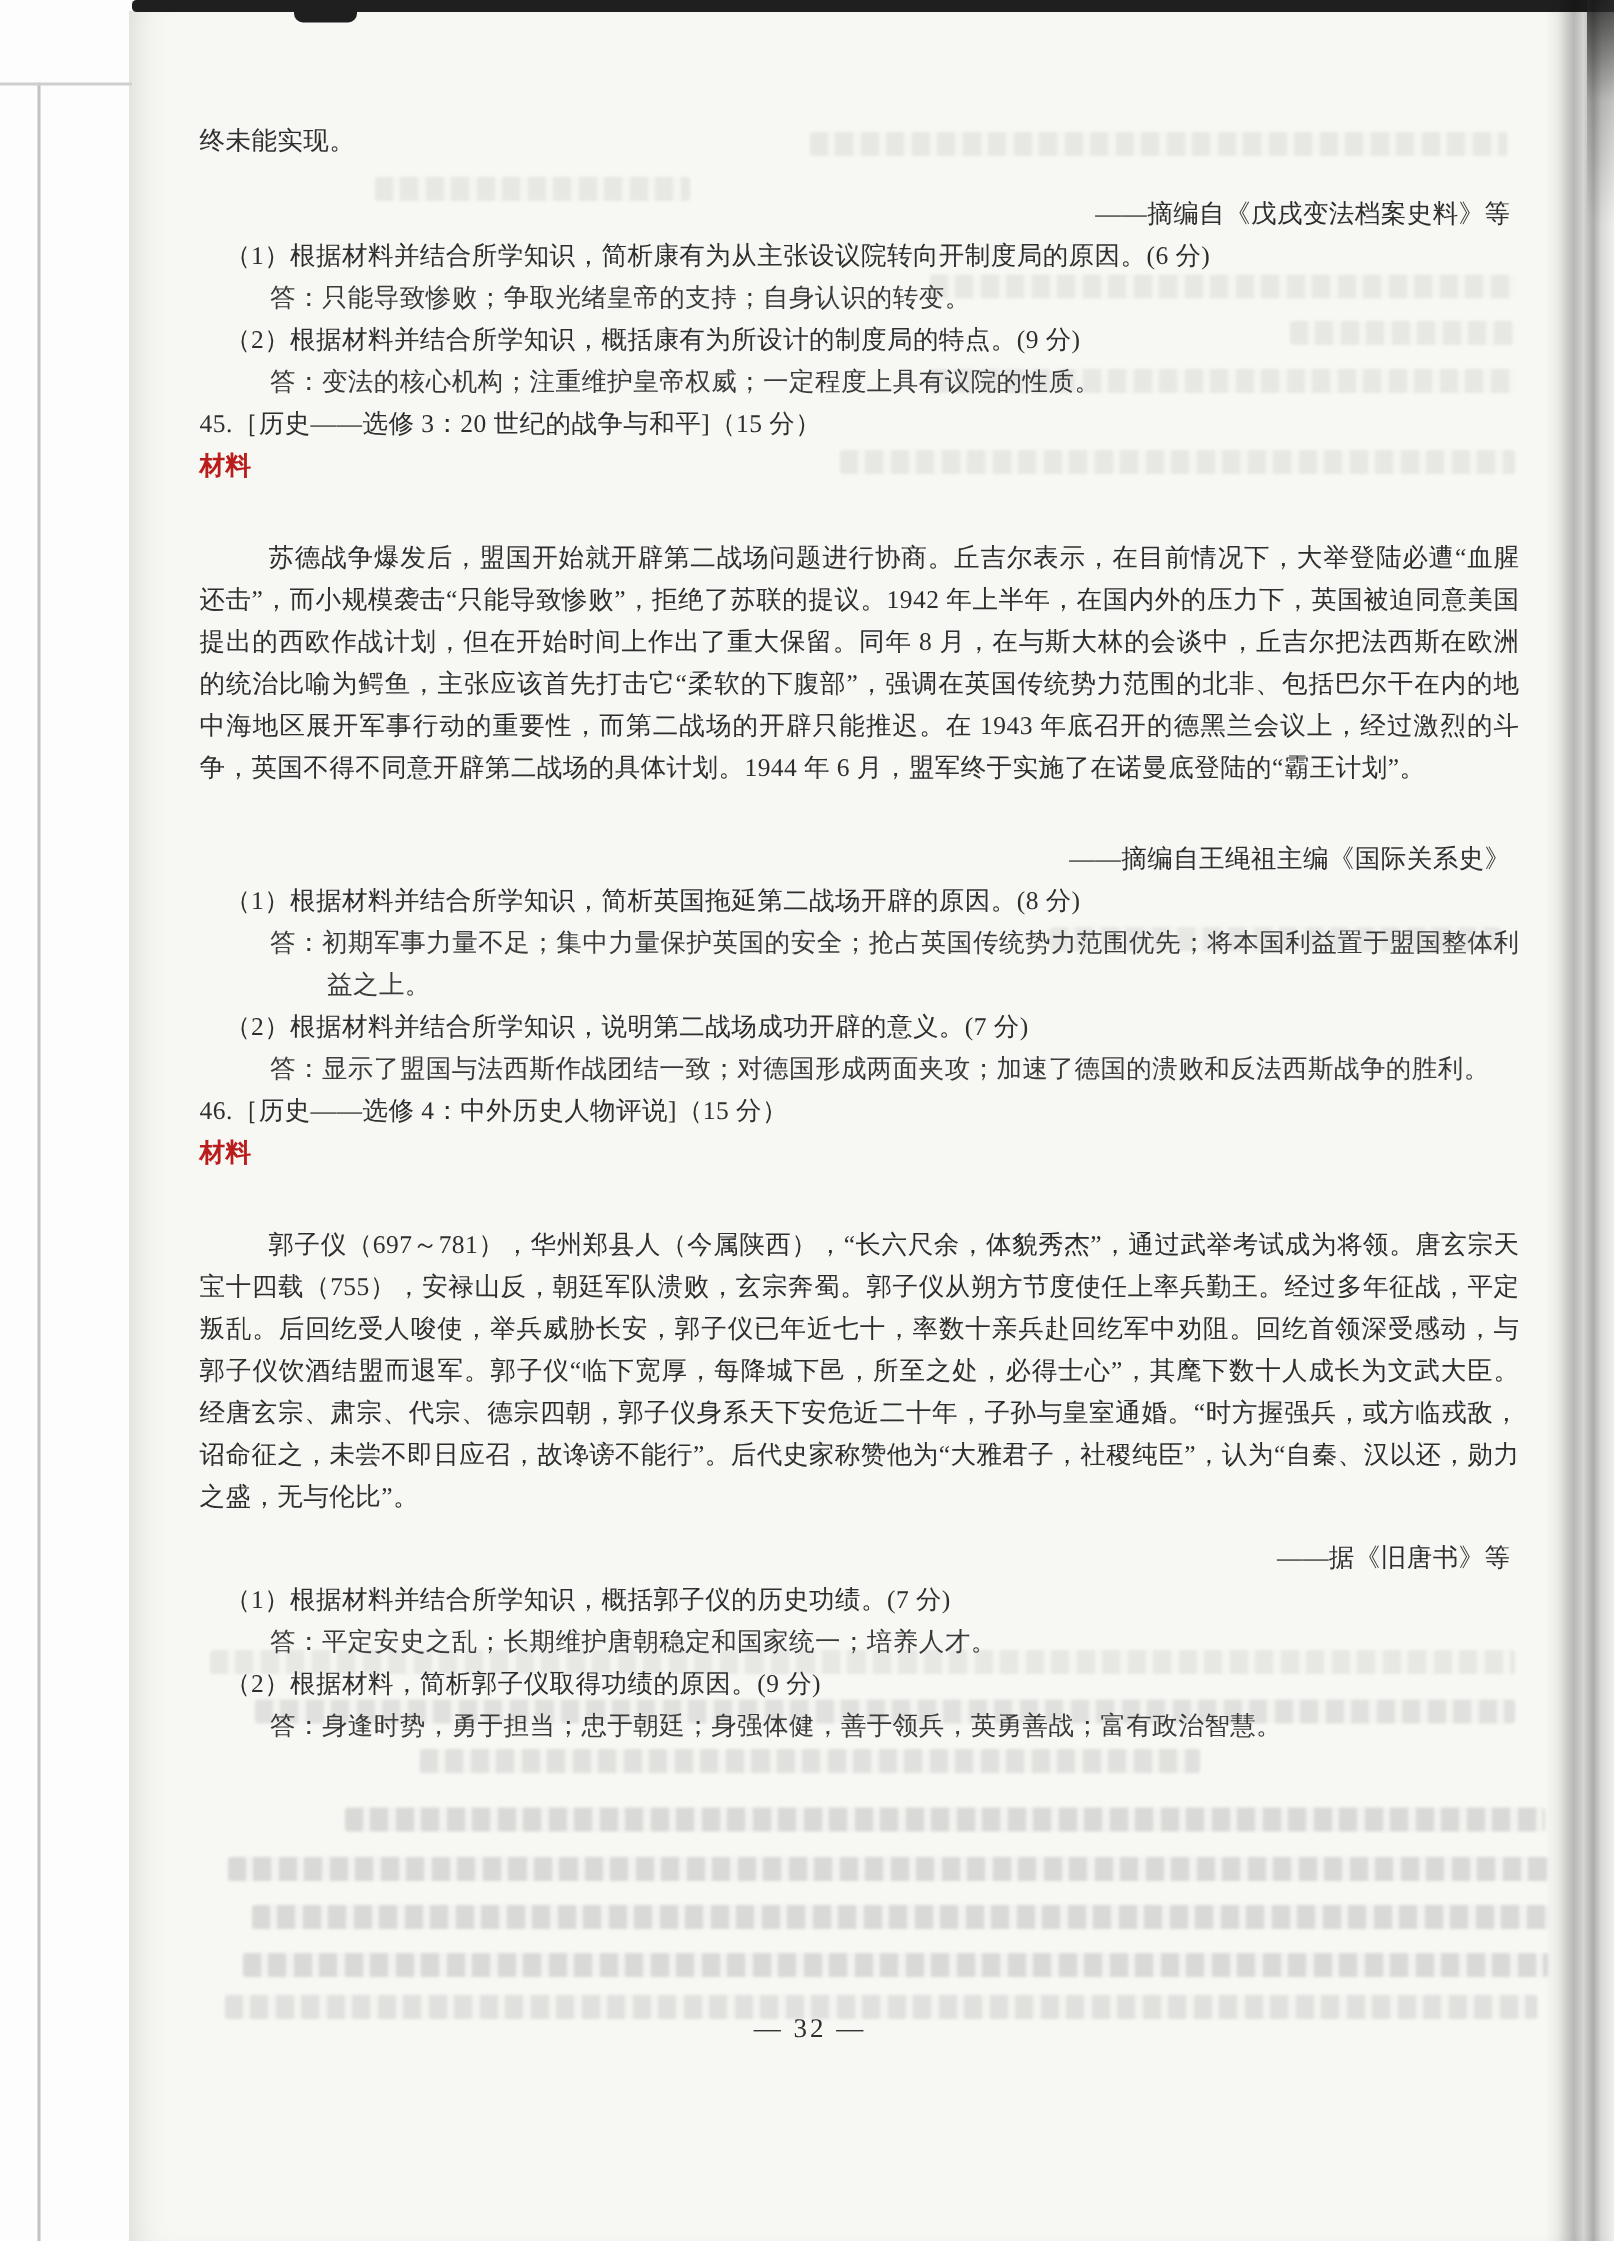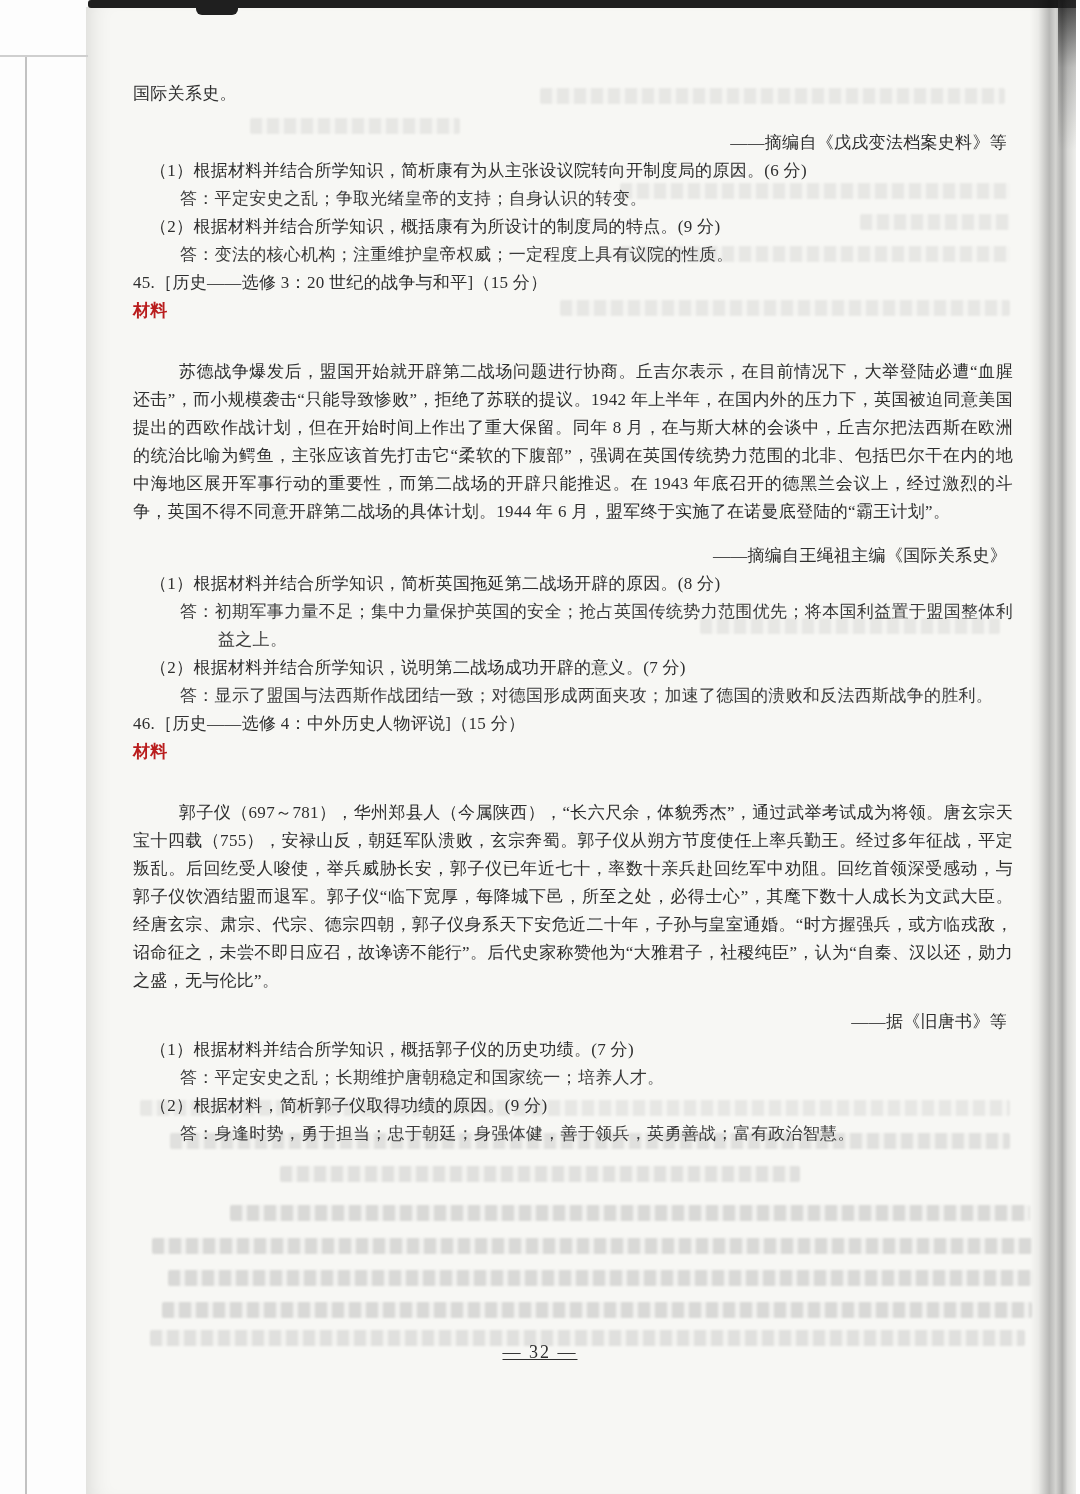--- a/index.html
+++ b/index.html
@@ -49,25 +49,25 @@
     letter-spacing:.3px;text-align:justify;
   }
   .line{margin:0;}
   .carryover{margin-top:80px;}
   .source{text-align:right;padding-right:6px;margin-top:21px;}
   .question{padding-left:17px;}
   .answer{padding-left:85px;text-indent:-38px;color:#3a3a3a;}
   .heading{font-weight:400;}
   .material-label{font-weight:700;color:#b91c1c;}
   .material-para{text-indent:46px;margin-top:33px;}
-  .src-gap{margin-top:16px;}
+  .src-gap{margin-top:33px;}
   .src-gap-sm{margin-top:13px;}
   .page-number{
     position:absolute;left:0;width:1080px;top:1342px;text-align:center;
-    font-size:18px;letter-spacing:2px;color:#2e2e2e;text-decoration:underline;
+    font-size:18px;letter-spacing:2px;color:#2e2e2e;
   }
 </style>
 </head>
 <body>
 
 <div class="scan">
   <div class="paper"></div>
   <div class="top-edge"></div>
   <div class="top-notch"></div>
   <div class="top-right-shade"></div>
@@ -88,26 +88,26 @@
   <div class="bleed mid" style="left:280px;top:1166px;width:520px;"></div>
   <div class="bleed strong" style="left:230px;top:1205px;width:800px;"></div>
   <div class="bleed strong" style="left:152px;top:1238px;width:880px;"></div>
   <div class="bleed strong" style="left:168px;top:1270px;width:865px;"></div>
   <div class="bleed strong" style="left:162px;top:1302px;width:870px;"></div>
   <div class="bleed mid" style="left:150px;top:1330px;width:875px;"></div>
 </div>
 
 <div class="content">
 
-  <p class="line carryover">国际关系史。</p>
+  <p class="line carryover">终未能实现。</p>
 
   <p class="line source">——摘编自《戊戌变法档案史料》等</p>
 
   <p class="line question">（1）根据材料并结合所学知识，简析康有为从主张设议院转向开制度局的原因。(6 分)</p>
-  <p class="line answer">答：平定安史之乱；争取光绪皇帝的支持；自身认识的转变。</p>
+  <p class="line answer">答：只能导致惨败；争取光绪皇帝的支持；自身认识的转变。</p>
   <p class="line question">（2）根据材料并结合所学知识，概括康有为所设计的制度局的特点。(9 分)</p>
   <p class="line answer">答：变法的核心机构；注重维护皇帝权威；一定程度上具有议院的性质。</p>
 
   <p class="line heading">45.［历史——选修 3：20 世纪的战争与和平]（15 分）</p>
   <p class="line material-label">材料</p>
   <p class="line material-para">苏德战争爆发后，盟国开始就开辟第二战场问题进行协商。丘吉尔表示，在目前情况下，大举登陆必遭“血腥还击”，而小规模袭击“只能导致惨败”，拒绝了苏联的提议。1942 年上半年，在国内外的压力下，英国被迫同意美国提出的西欧作战计划，但在开始时间上作出了重大保留。同年 8 月，在与斯大林的会谈中，丘吉尔把法西斯在欧洲的统治比喻为鳄鱼，主张应该首先打击它“柔软的下腹部”，强调在英国传统势力范围的北非、包括巴尔干在内的地中海地区展开军事行动的重要性，而第二战场的开辟只能推迟。在 1943 年底召开的德黑兰会议上，经过激烈的斗争，英国不得不同意开辟第二战场的具体计划。1944 年 6 月，盟军终于实施了在诺曼底登陆的“霸王计划”。</p>
   <p class="line source src-gap">——摘编自王绳祖主编《国际关系史》</p>
 
   <p class="line question">（1）根据材料并结合所学知识，简析英国拖延第二战场开辟的原因。(8 分)</p>
   <p class="line answer">答：初期军事力量不足；集中力量保护英国的安全；抢占英国传统势力范围优先；将本国利益置于盟国整体利益之上。</p>

